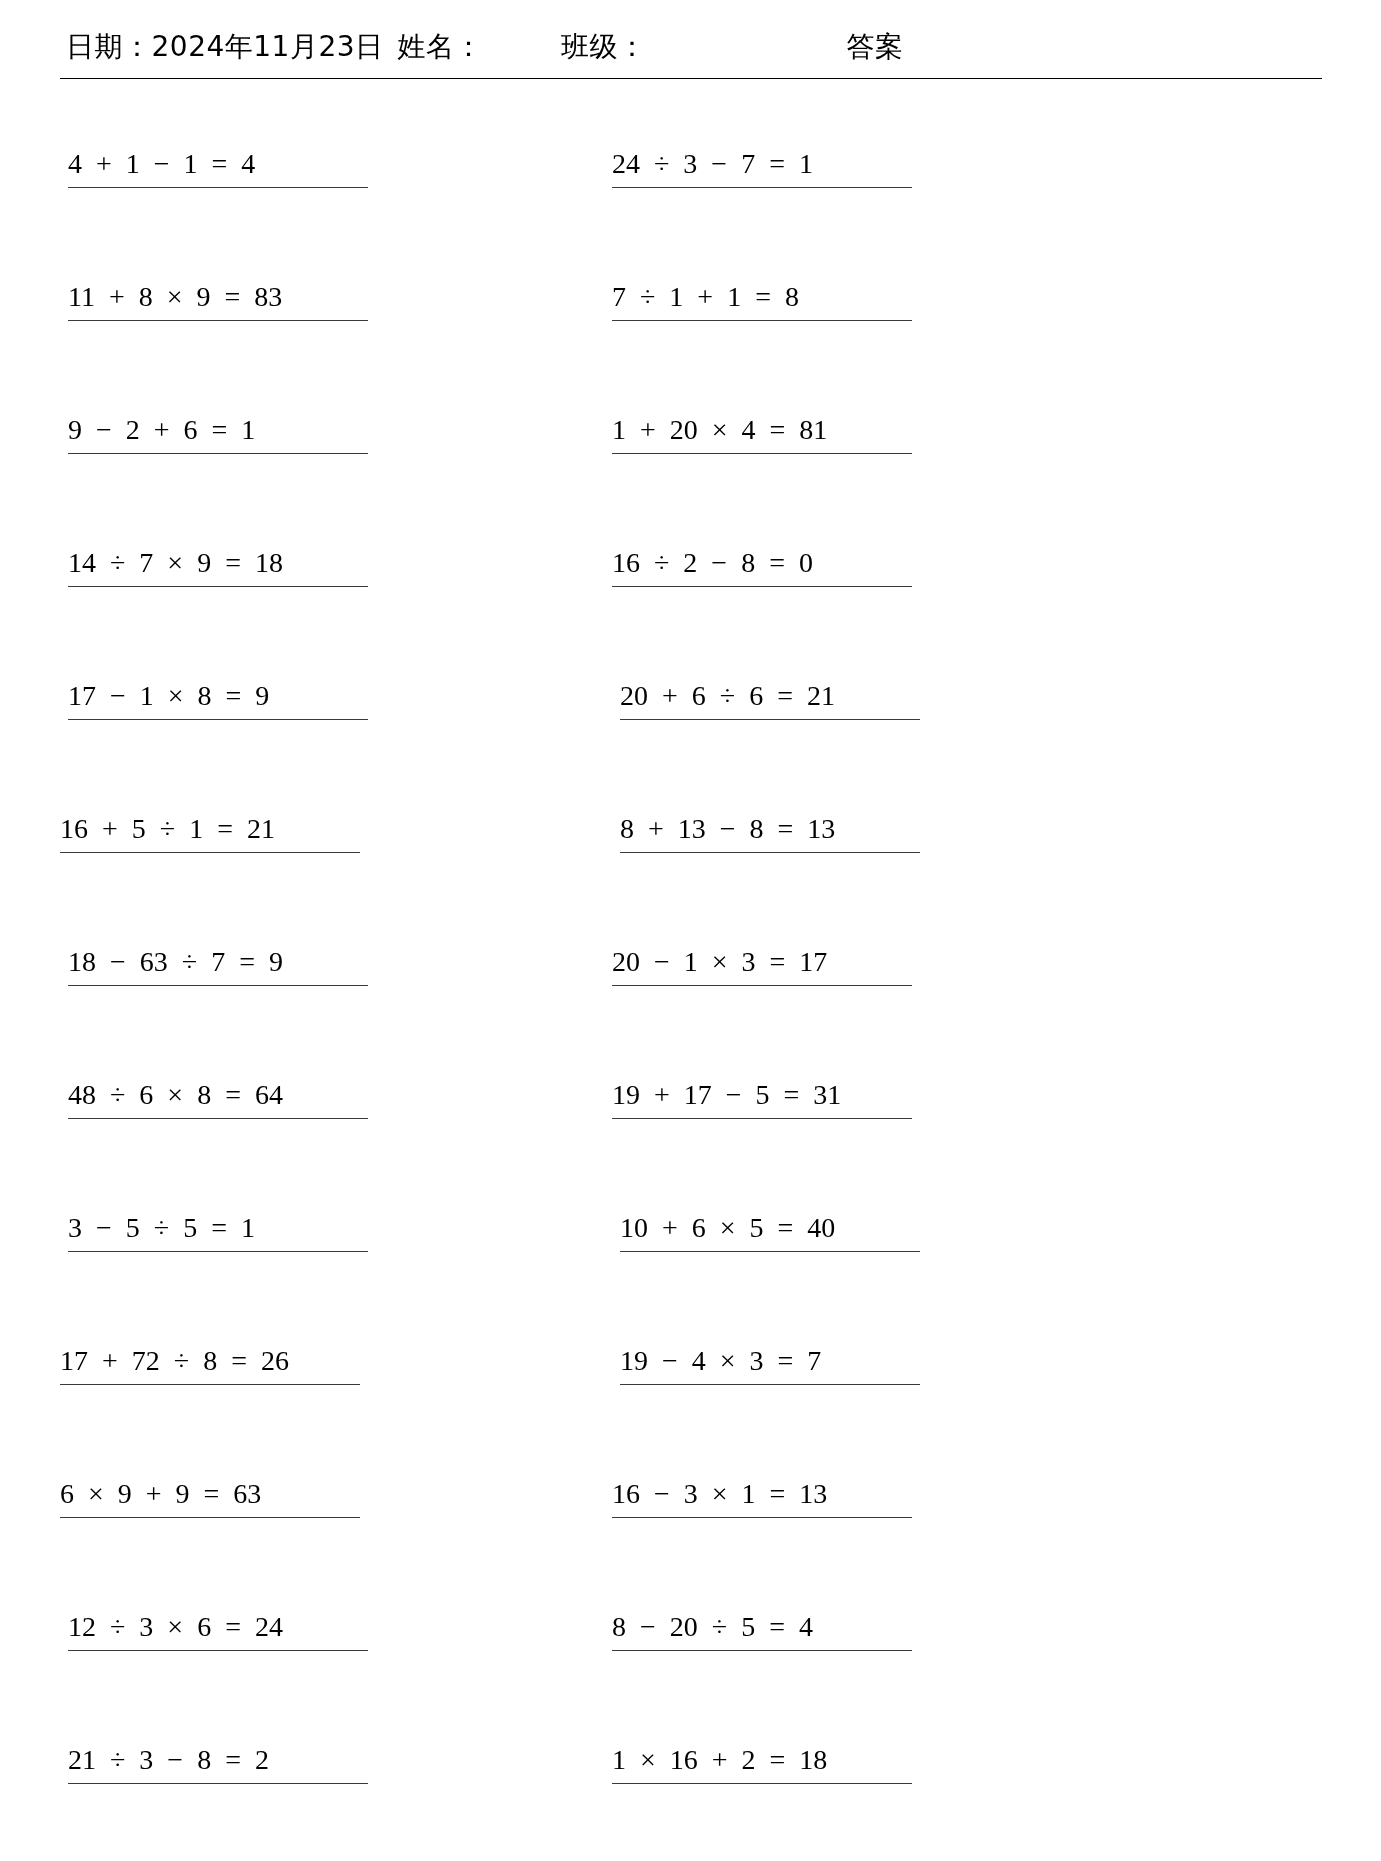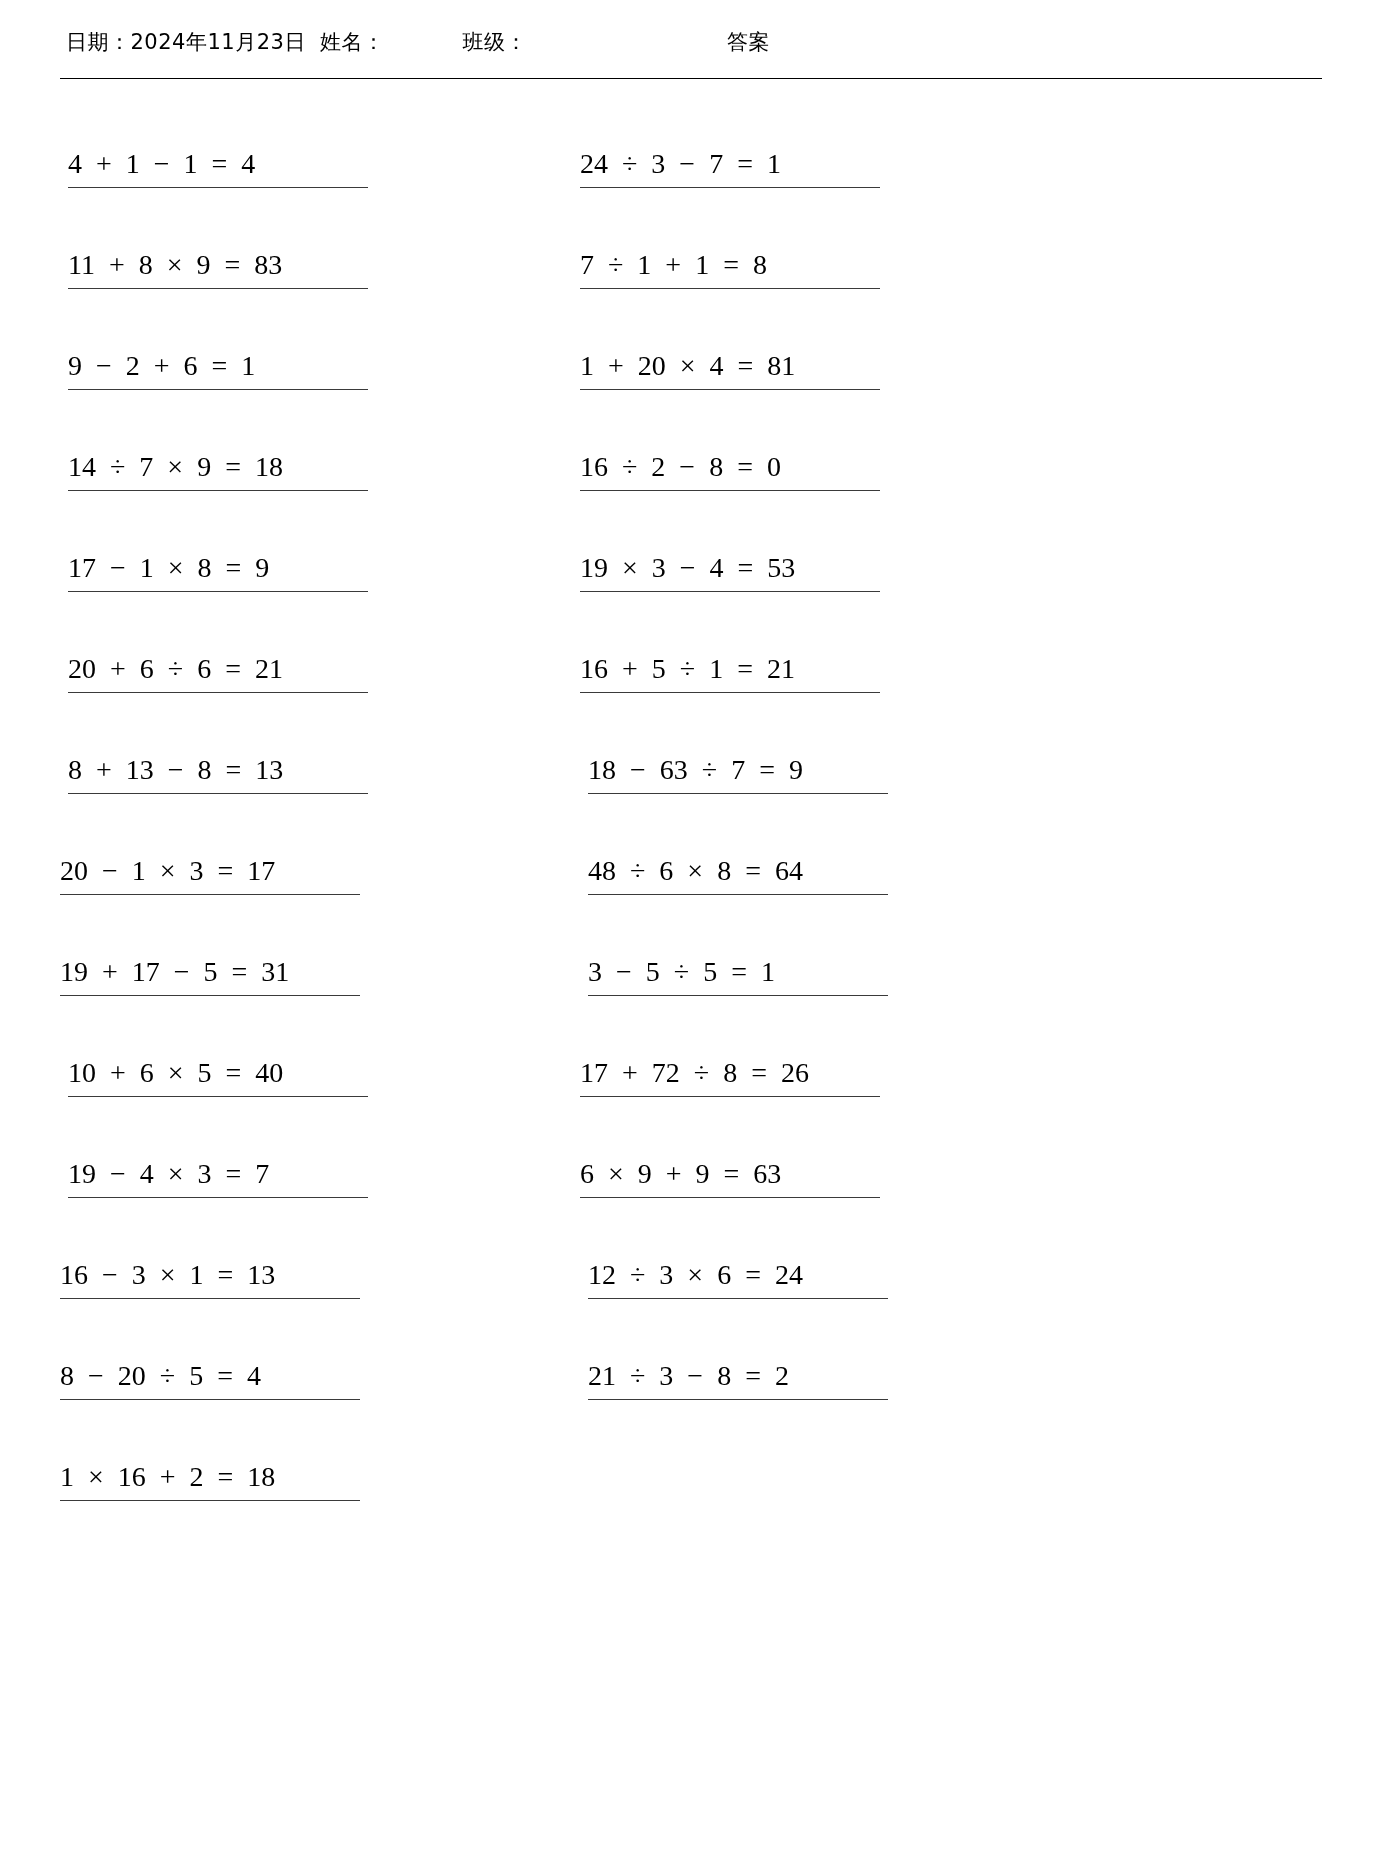--- a/index.html
+++ b/index.html
@@ -20,21 +20,21 @@
     height: 1861px;
     box-sizing: border-box;
     padding: 28px 60px 0 60px;
     position: relative;
   }
   
   .header {
     display: flex;
     align-items: baseline;
     font-family: "DejaVu Sans", sans-serif;
-    font-size: 21px;
+    font-size: 28px;
     letter-spacing: 0.5px;
     padding-left: 6px;
     height: 40px;
   }
   .hdr-date {
     white-space: pre;
   }
   .hdr-name {
     margin-left: 14px;
     white-space: pre;
@@ -52,20 +52,21 @@
     margin: 10px 0 0 0;
     width: 1262px;
   }
   
   .grid {
     margin-top: 22px;
     display: grid;
     grid-template-columns: 520px 1fr;
     column-gap: 0px;
     row-gap: 0px;
+    gap: 32px;
   }
   .cell {
     height: 101px;
     position: relative;
   }
   .cell .eq {
     position: absolute;
     bottom: 14px;
     left: 8px;
     width: 300px;
@@ -121,23 +122,20 @@
     <div class="cell col-left">
         <div class="eq">14  ÷  7  ×  9  =  18</div>
       </div>
     <div class="cell col-right">
         <div class="eq">16  ÷  2  −  8  =  0</div>
       </div>
 
     <div class="cell col-left">
         <div class="eq">17  −  1  ×  8  =  9</div>
       </div>
-    <div class="cell col-right">
-        <div class="eq">19  ×  3  −  4  =  53</div>
-      </div>
 
     <div class="cell col-left">
         <div class="eq">20  +  6  ÷  6  =  21</div>
       </div>
     <div class="cell col-right">
         <div class="eq">16  +  5  ÷  1  =  21</div>
       </div>
 
     <div class="cell col-left">
         <div class="eq">8  +  13  −  8  =  13</div>

